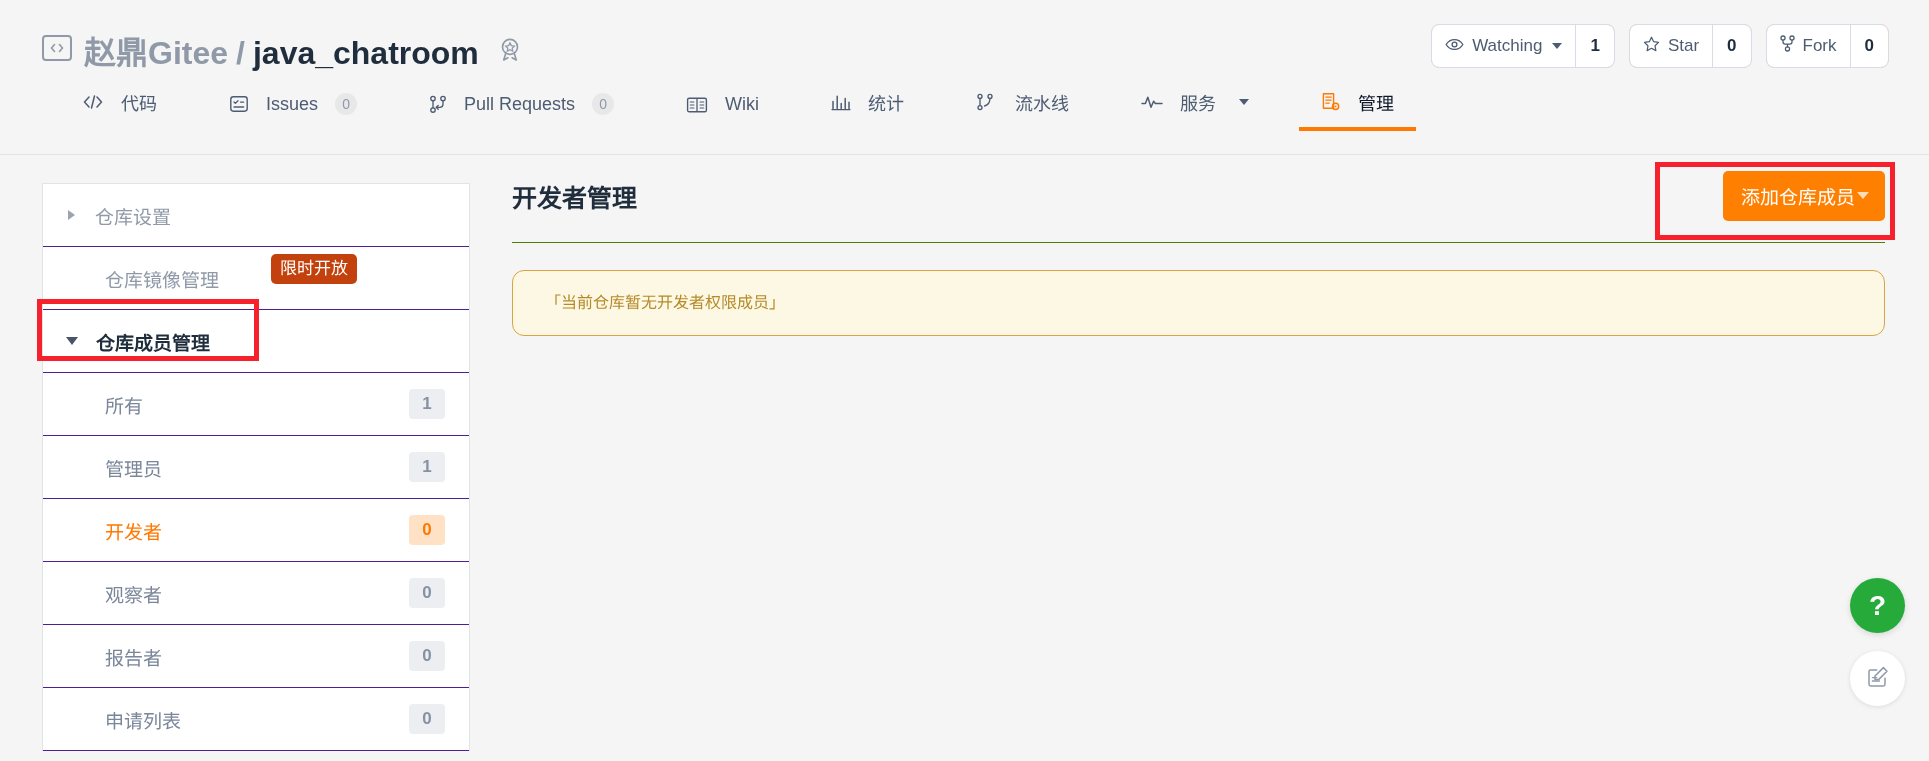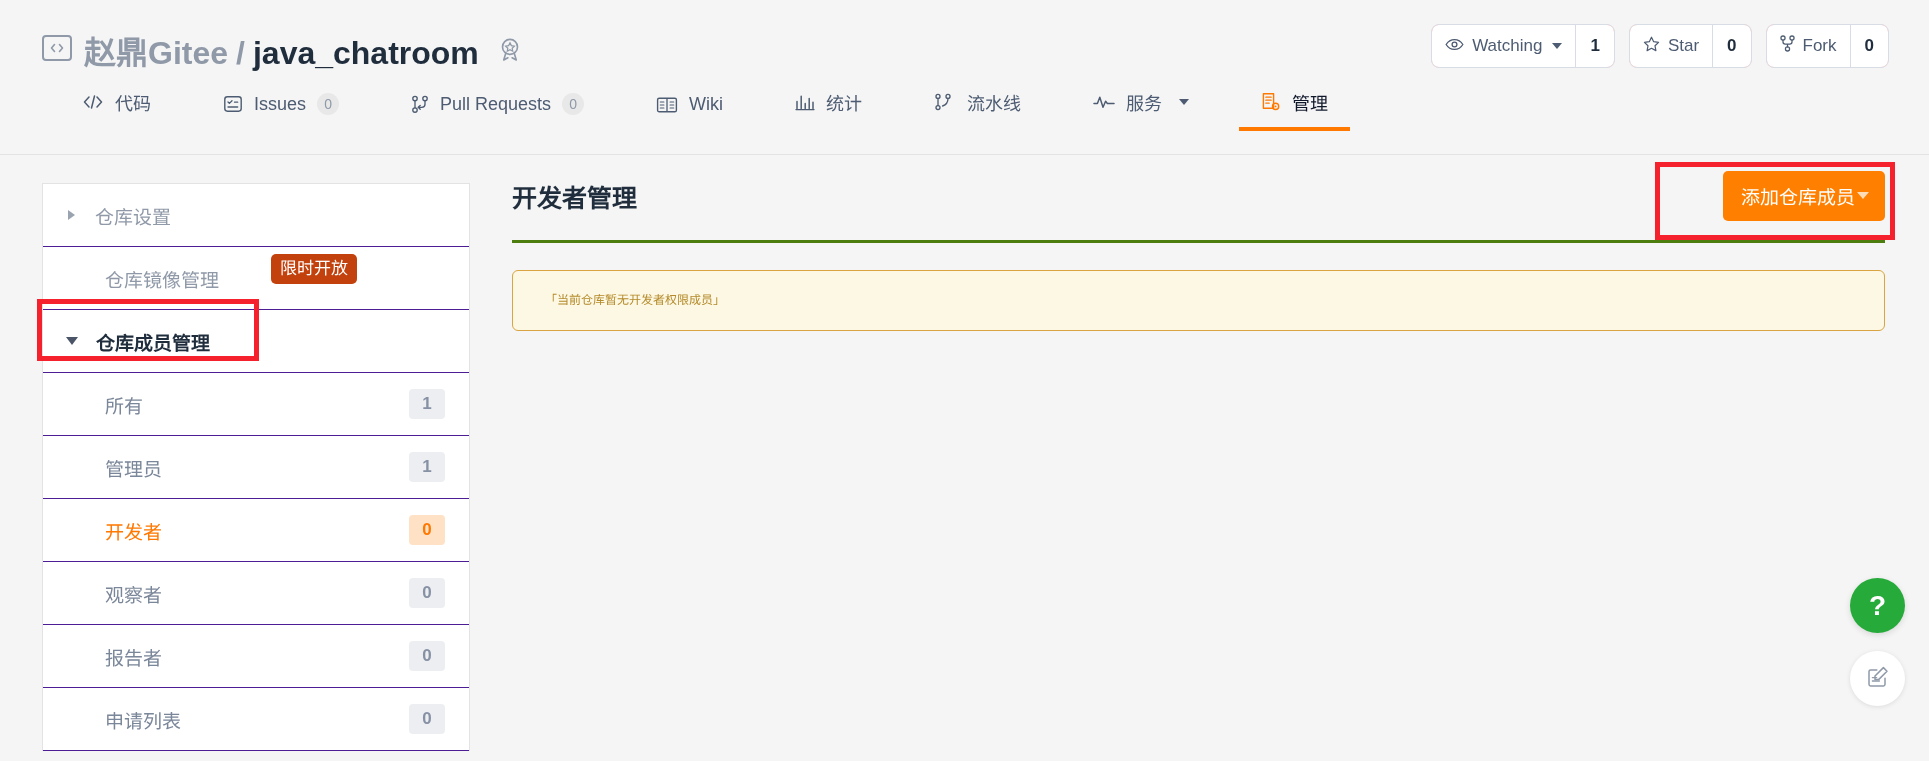--- a/index.html
+++ b/index.html
@@ -113,21 +113,21 @@
   .repo-nav {
     display: flex;
     align-items: flex-end;
     padding-left: 60px;
     height: 58px;
     gap: 0;
   }
   .nav-tab {
     display: flex;
     align-items: center;
-    gap: 11px;
+    gap: 17px;
     padding: 0 22px 15px 22px;
     font-size: 18px;
     color: #4d5c72;
     cursor: pointer;
     position: relative;
     white-space: nowrap;
     margin-right: 28px;
   }
   .nav-tab:last-child { margin-right: 0; }
   .nav-tab.active { color: #0f172a; }
@@ -259,21 +259,21 @@
   .main {
     flex: 1 1 auto;
     padding: 28px 44px 0 42px;
     position: relative;
     background: #f5f5f5;
   }
   .main-head {
     display: flex;
     align-items: flex-start;
     justify-content: space-between;
-    border-bottom: 3px solid #4d7c0f;
+    border-bottom: 1px solid #4d7c0f;
     padding-bottom: 14px;
     height: 60px;
   }
   .main-title {
     font-size: 25px;
     font-weight: bold;
     color: #1f2d3d;
     margin: 0;
     line-height: 1.2;
   }
@@ -295,23 +295,23 @@
   .btn-primary .caret-down {
     border-top-color: #ffdcb8;
     border-left-width: 6px;
     border-right-width: 6px;
     border-top-width: 7px;
   }
   .notice {
     margin-top: 27px;
     background: #fcf8e3;
     border: 1px solid #d9a441;
-    border-radius: 6px;
+    border-radius: 12px;
     color: #b58a2a;
-    font-size: 12px;
+    font-size: 16px;
     padding: 22px 26px 23px 32px;
     line-height: 1.2;
   }
 
   
   .fab-help {
     position: absolute;
     right: 24px;
     bottom: 128px;
     width: 55px; height: 55px;

